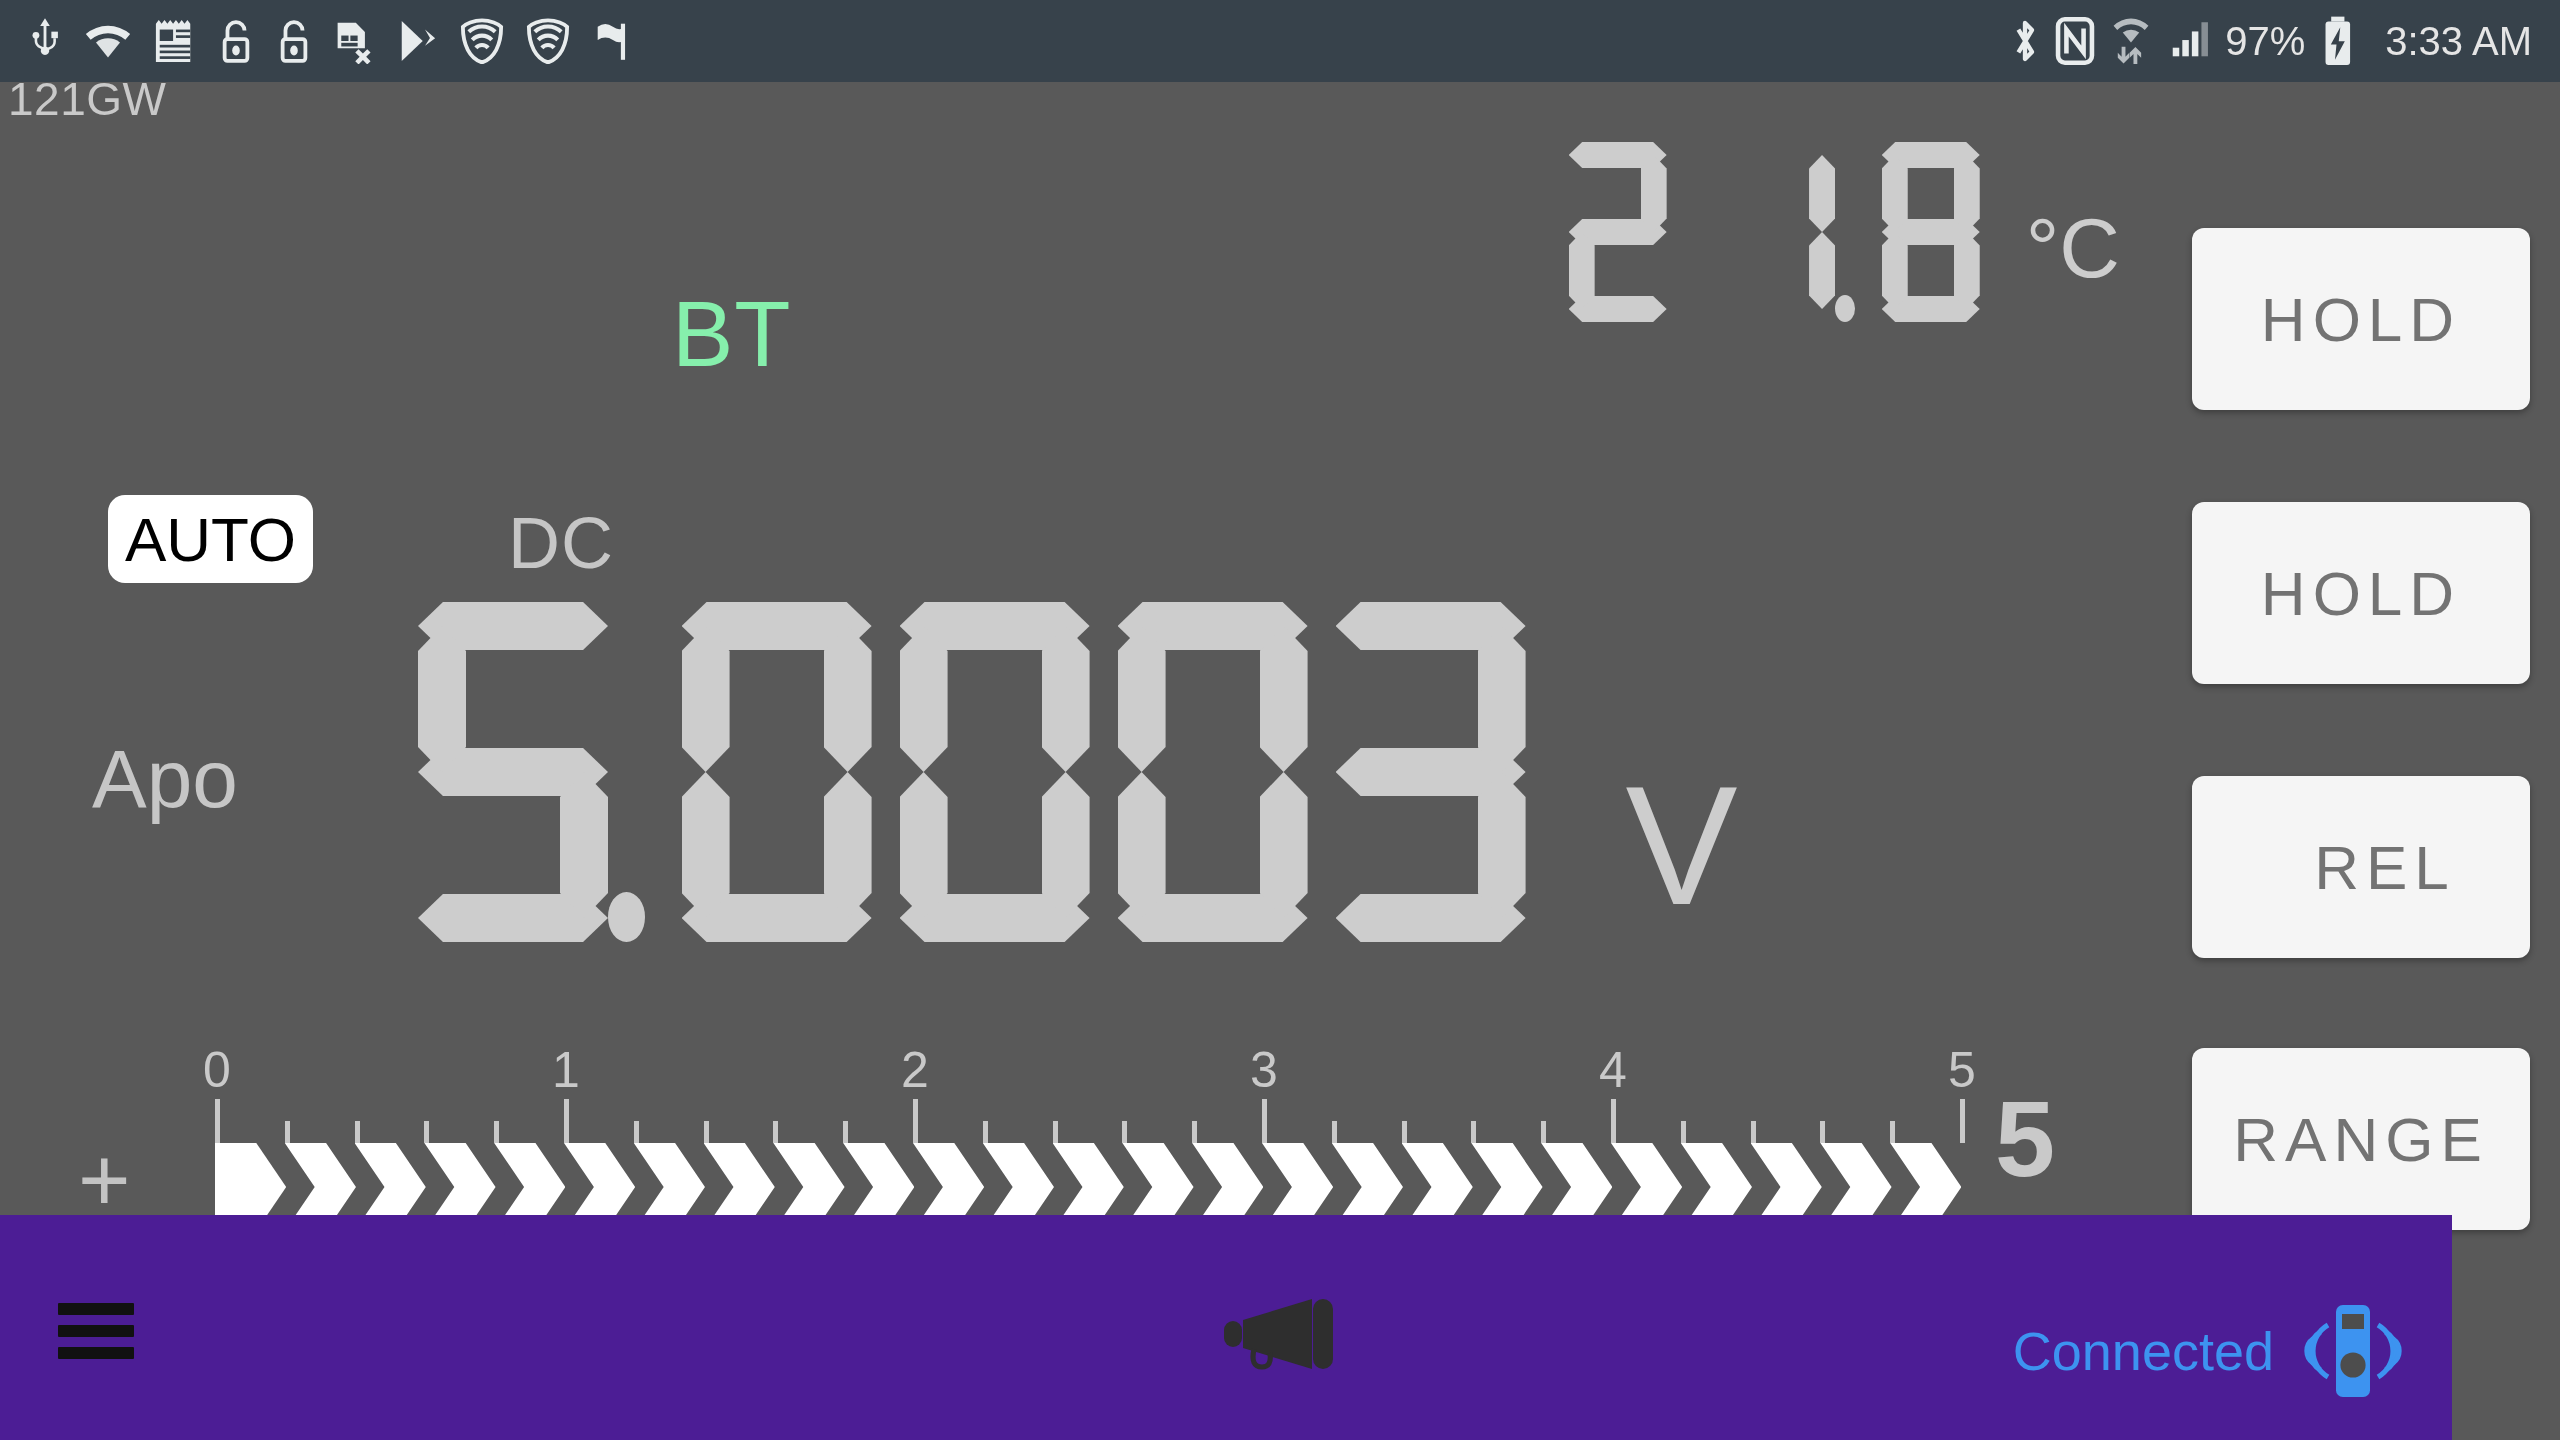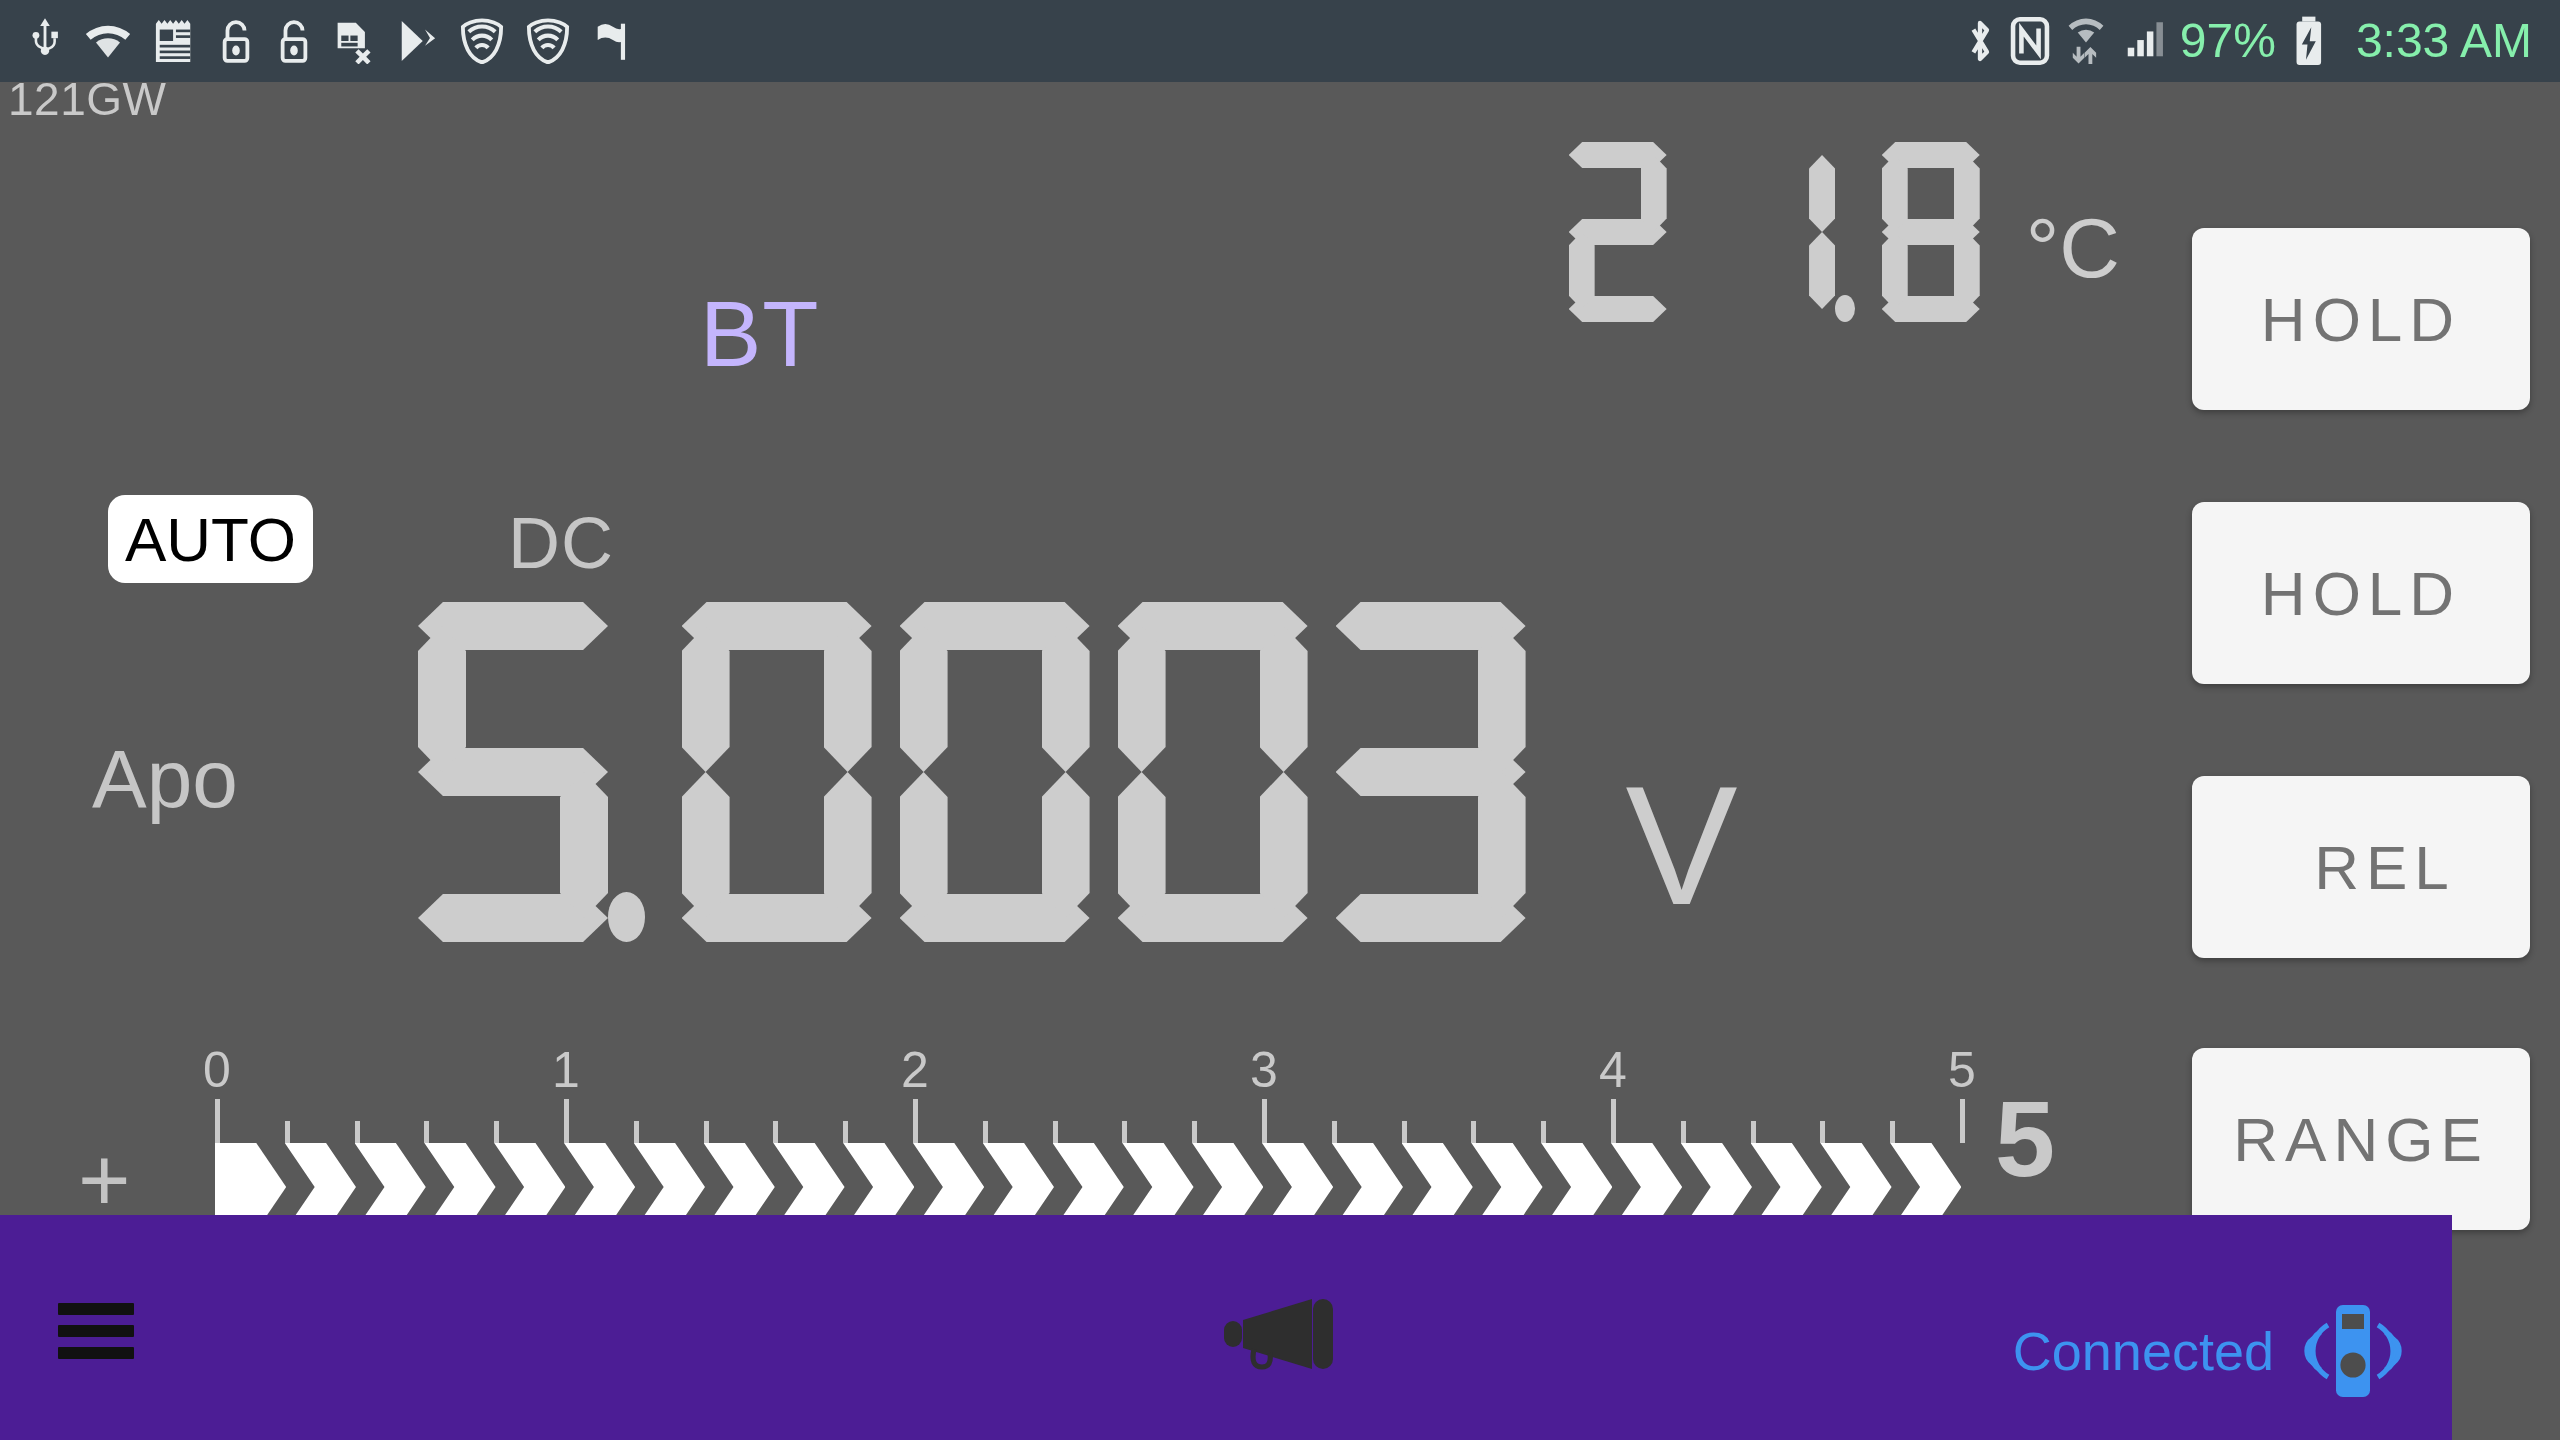--- a/index.html
+++ b/index.html
@@ -16,41 +16,41 @@
   .statusbar{
     position:absolute; left:0; top:0; width:2560px; height:82px;
     background:#37424b;
     display:flex; align-items:center;
     padding:0 28px;
   }
   .sb-left{ display:flex; align-items:center; gap:22px; }
   .sb-right{ display:flex; align-items:center; gap:14px; margin-left:auto; }
   .sb-icon{ display:block; }
   .sb-text{
-    color:#86efac; font-size:48px; font-weight:400;
+    color:#e5e5e5; font-size:40px; font-weight:400;
     letter-spacing:0px; line-height:1;
     font-family:"Liberation Sans", sans-serif;
   }
   .sb-battpct{ margin-right:2px; }
   .sb-time{ margin-left:16px; }
 
   
   .panel{
     position:absolute; left:0; top:82px; width:2560px; height:1133px;
     background:#595959;
   }
 
   .model{
     position:absolute; left:8px; top:-10px;
     color:#c9c9c9; font-size:46px; letter-spacing:0.5px;
   }
 
   .bt{
-    position:absolute; left:700px; top:200px;
-    color:#c4b5fd; font-size:92px; font-weight:400; letter-spacing:1px;
+    position:absolute; left:672px; top:200px;
+    color:#86efac; font-size:92px; font-weight:400; letter-spacing:1px;
   }
   .dc{
     position:absolute; left:508px; top:420px;
     color:#c6c6c6; font-size:72px; font-weight:400; letter-spacing:1px;
   }
   .apo{
     position:absolute; left:92px; top:650px;
     color:#c6c6c6; font-size:82px; font-weight:400; letter-spacing:0px;
   }
   .auto-badge{

